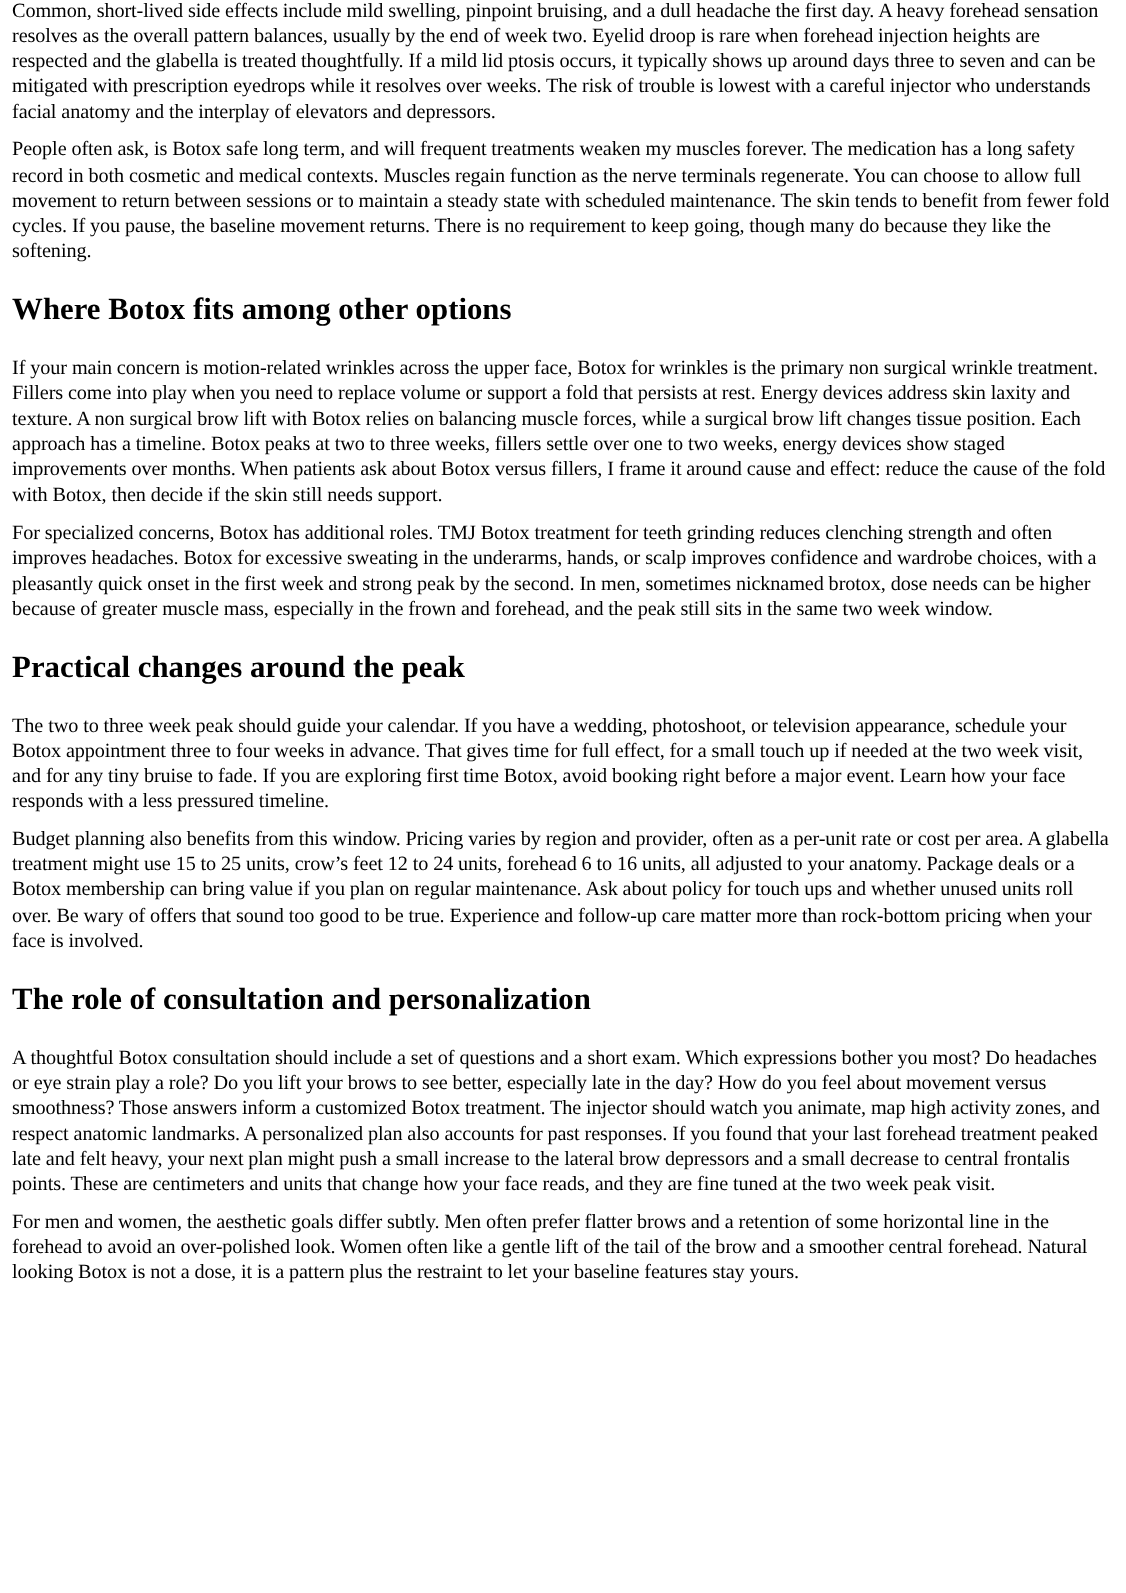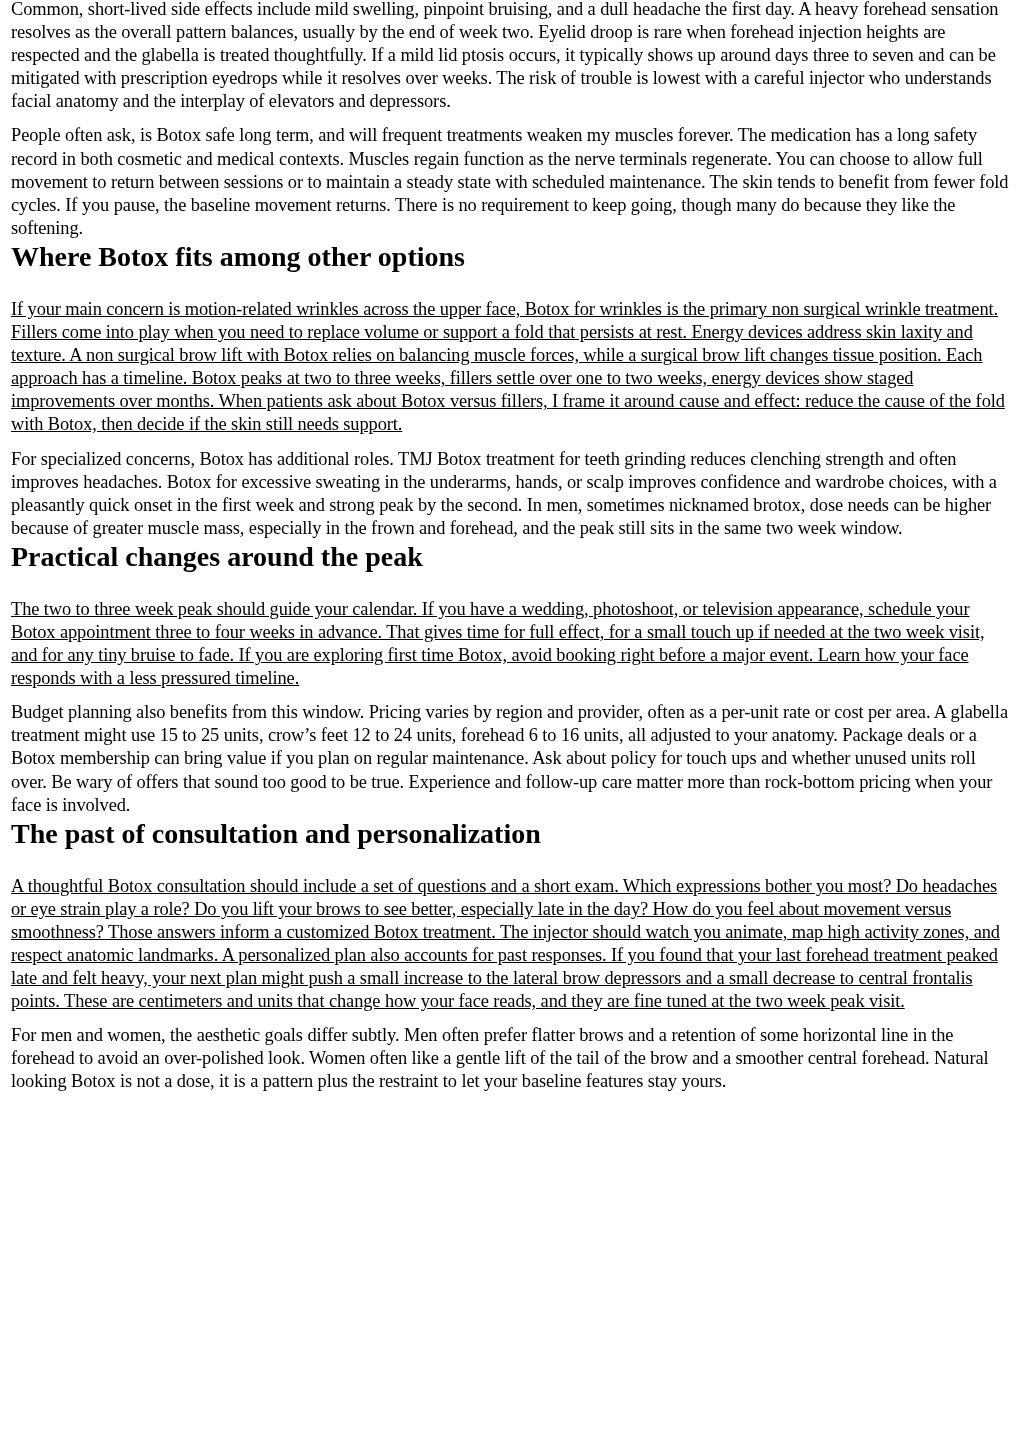--- a/index.html
+++ b/index.html
@@ -27,35 +27,35 @@
       letter-spacing: -0.1px;
     }
     h2 {
       font-size: 28px;
       line-height: 34px;
       font-weight: bold;
       margin: 0;
     }
     .p1 { padding-top: 0px; margin-top: -2px; }
     .gap-p { margin-top: 11px; }
-    .gap-h { }
-    .gap-after-h { margin-top: 24px; text-decoration: underline; }
+    .gap-h { margin-top: 25px; }
+    .gap-after-h { margin-top: 24px; }
   </style>
 </head>
 <body>
 
 <div class="page">
   <p class="p1">Common, short-lived side effects include mild swelling, pinpoint bruising, and a dull headache the first day. A heavy forehead sensation resolves as the overall pattern balances, usually by the end of week two. Eyelid droop is rare when forehead injection heights are respected and the glabella is treated thoughtfully. If a mild lid ptosis occurs, it typically shows up around days three to seven and can be mitigated with prescription eyedrops while it resolves over weeks. The risk of trouble is lowest with a careful injector who understands facial anatomy and the interplay of elevators and depressors.</p>
   <p class="gap-p">People often ask, is Botox safe long term, and will frequent treatments weaken my muscles forever. The medication has a long safety record in both cosmetic and medical contexts. Muscles regain function as the nerve terminals regenerate. You can choose to allow full movement to return between sessions or to maintain a steady state with scheduled maintenance. The skin tends to benefit from fewer fold cycles. If you pause, the baseline movement returns. There is no requirement to keep going, though many do because they like the softening.</p>
 
   <h2 class="gap-h">Where Botox fits among other options</h2>
   <p class="gap-after-h">If your main concern is motion-related wrinkles across the upper face, Botox for wrinkles is the primary non surgical wrinkle treatment. Fillers come into play when you need to replace volume or support a fold that persists at rest. Energy devices address skin laxity and texture. A non surgical brow lift with Botox relies on balancing muscle forces, while a surgical brow lift changes tissue position. Each approach has a timeline. Botox peaks at two to three weeks, fillers settle over one to two weeks, energy devices show staged improvements over months. When patients ask about Botox versus fillers, I frame it around cause and effect: reduce the cause of the fold with Botox, then decide if the skin still needs support.</p>
   <p class="gap-p">For specialized concerns, Botox has additional roles. TMJ Botox treatment for teeth grinding reduces clenching strength and often improves headaches. Botox for excessive sweating in the underarms, hands, or scalp improves confidence and wardrobe choices, with a pleasantly quick onset in the first week and strong peak by the second. In men, sometimes nicknamed brotox, dose needs can be higher because of greater muscle mass, especially in the frown and forehead, and the peak still sits in the same two week window.</p>
 
   <h2 class="gap-h">Practical changes around the peak</h2>
   <p class="gap-after-h">The two to three week peak should guide your calendar. If you have a wedding, photoshoot, or television appearance, schedule your Botox appointment three to four weeks in advance. That gives time for full effect, for a small touch up if needed at the two week visit, and for any tiny bruise to fade. If you are exploring first time Botox, avoid booking right before a major event. Learn how your face responds with a less pressured timeline.</p>
   <p class="gap-p">Budget planning also benefits from this window. Pricing varies by region and provider, often as a per-unit rate or cost per area. A glabella treatment might use 15 to 25 units, crow’s feet 12 to 24 units, forehead 6 to 16 units, all adjusted to your anatomy. Package deals or a Botox membership can bring value if you plan on regular maintenance. Ask about policy for touch ups and whether unused units roll over. Be wary of offers that sound too good to be true. Experience and follow-up care matter more than rock-bottom pricing when your face is involved.</p>
 
-  <h2 class="gap-h">The past of consultation and personalization</h2>
+  <h2 class="gap-h">The role of consultation and personalization</h2>
   <p class="gap-after-h">A thoughtful Botox consultation should include a set of questions and a short exam. Which expressions bother you most? Do headaches or eye strain play a role? Do you lift your brows to see better, especially late in the day? How do you feel about movement versus smoothness? Those answers inform a customized Botox treatment. The injector should watch you animate, map high activity zones, and respect anatomic landmarks. A personalized plan also accounts for past responses. If you found that your last forehead treatment peaked late and felt heavy, your next plan might push a small increase to the lateral brow depressors and a small decrease to central frontalis points. These are centimeters and units that change how your face reads, and they are fine tuned at the two week peak visit.</p>
   <p class="gap-p">For men and women, the aesthetic goals differ subtly. Men often prefer flatter brows and a retention of some horizontal line in the forehead to avoid an over-polished look. Women often like a gentle lift of the tail of the brow and a smoother central forehead. Natural looking Botox is not a dose, it is a pattern plus the restraint to let your baseline features stay yours.</p>
 
 </div>
 
 </body></html>

